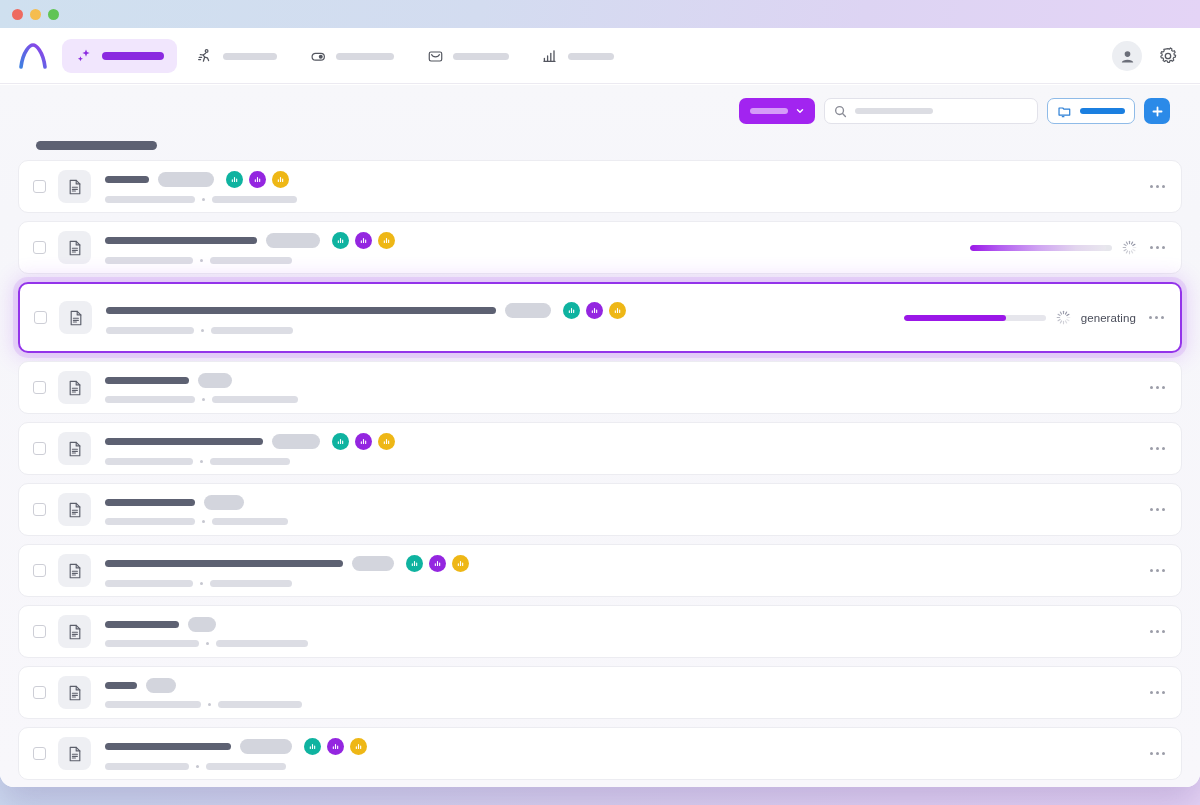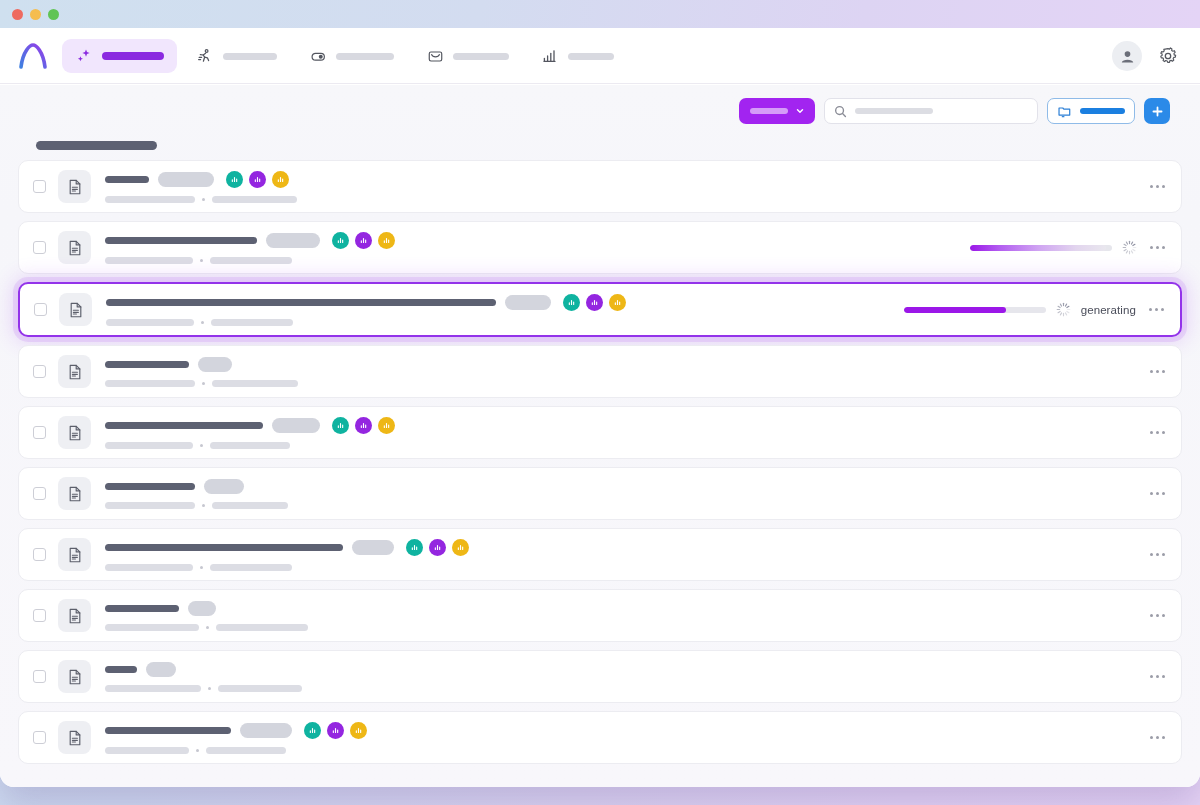--- a/index.html
+++ b/index.html
@@ -154,21 +154,21 @@
     background: #ffffff;
     border: 1px solid #ececf1;
     border-radius: 10px;
     display: flex; align-items: center;
     padding: 0 14px 0 14px;
     cursor: pointer;
   }
   .row.highlight {
     border: 2px solid #9333ea;
     box-shadow: 0 0 0 5px rgba(160,60,240,.13), 0 0 20px 6px rgba(160,60,240,.18);
-    height: 55px;
+    height: 71px;
   }
 
   .checkbox {
     width: 13px; height: 13px;
     border: 1.4px solid #cdced6;
     border-radius: 3px;
     background: #fff;
     flex: 0 0 13px;
     margin-right: 12px;
     cursor: pointer;

